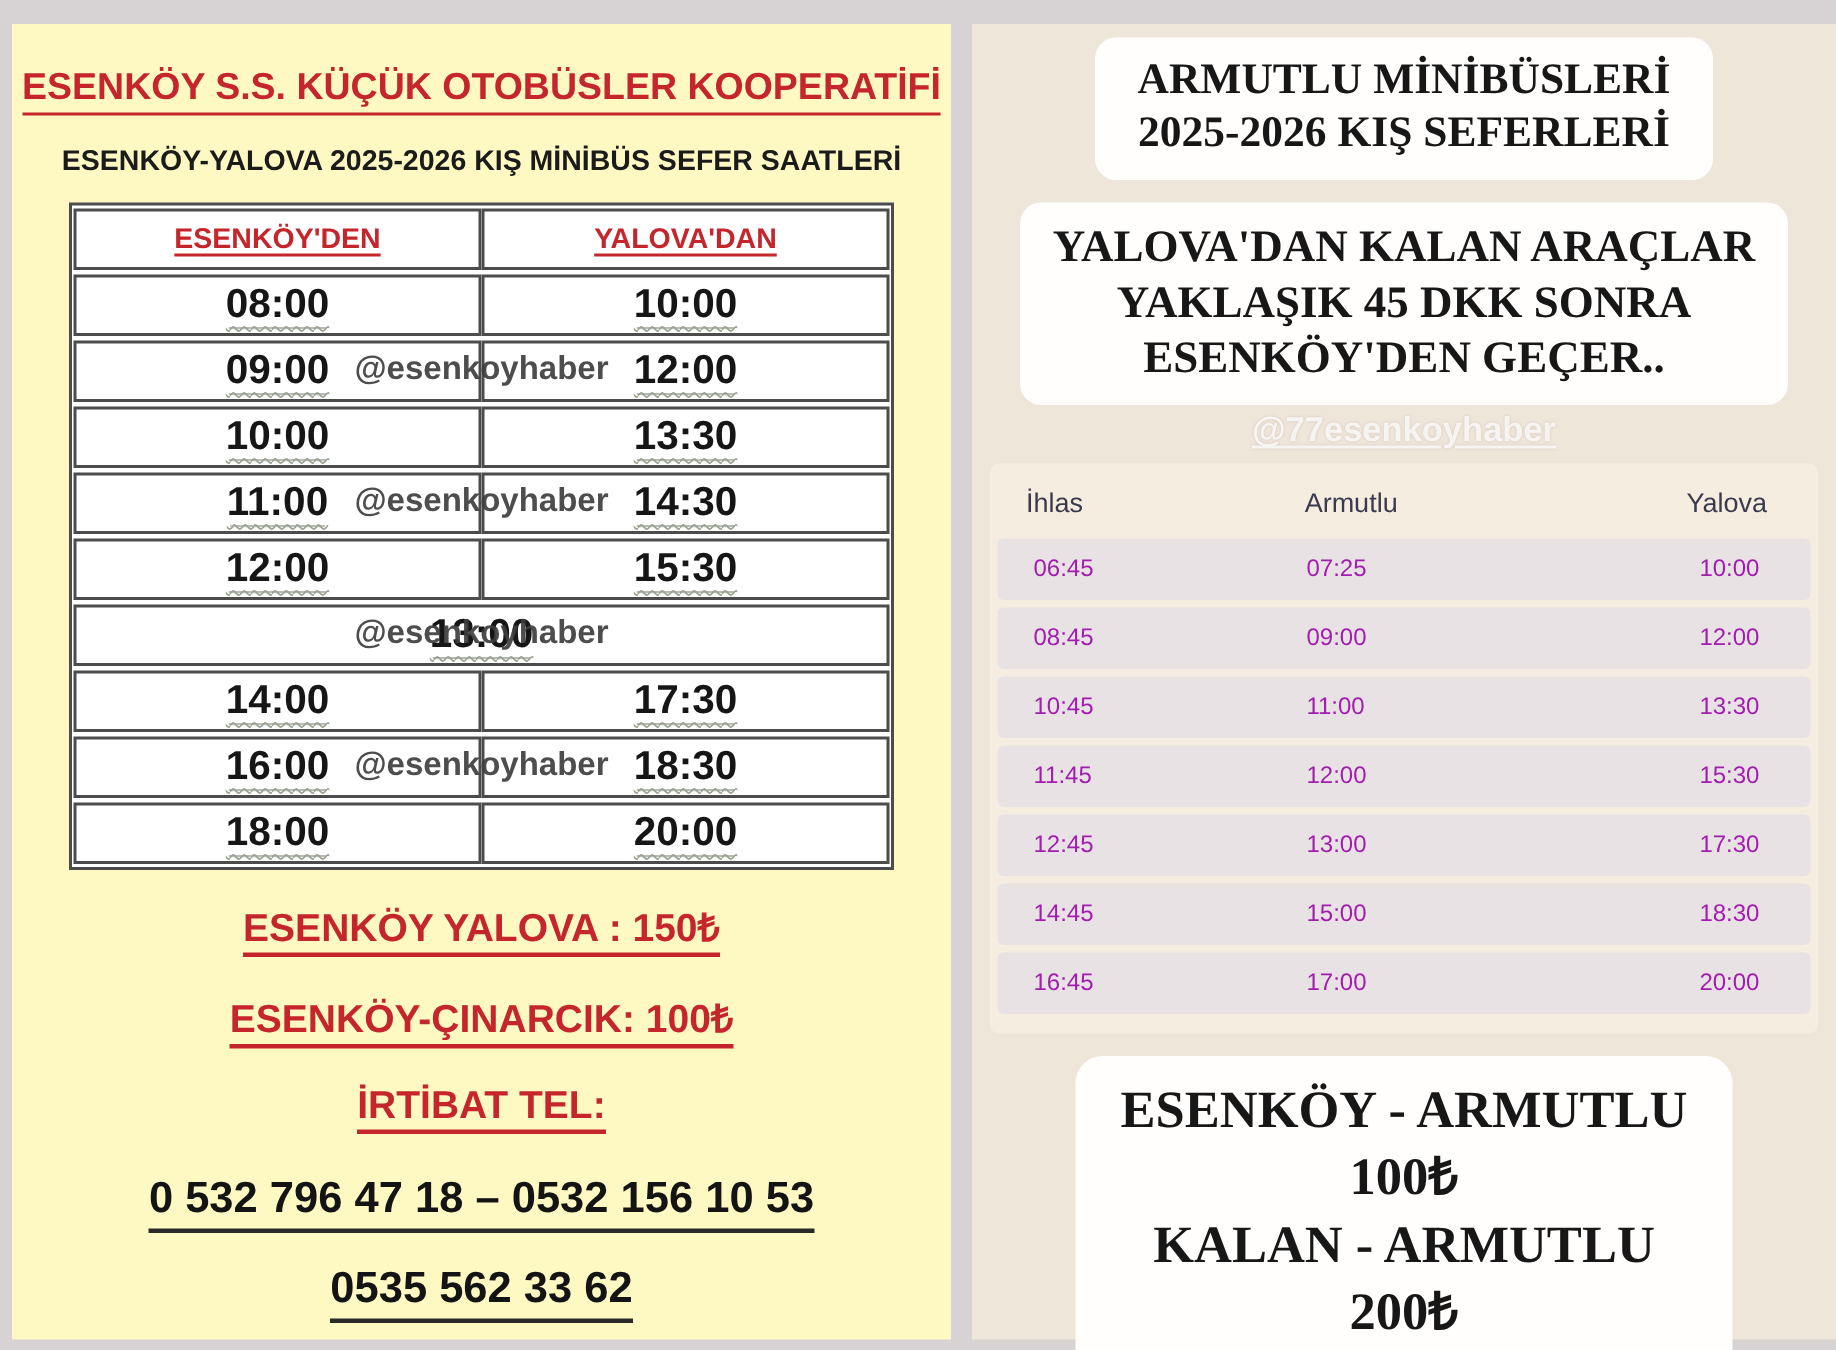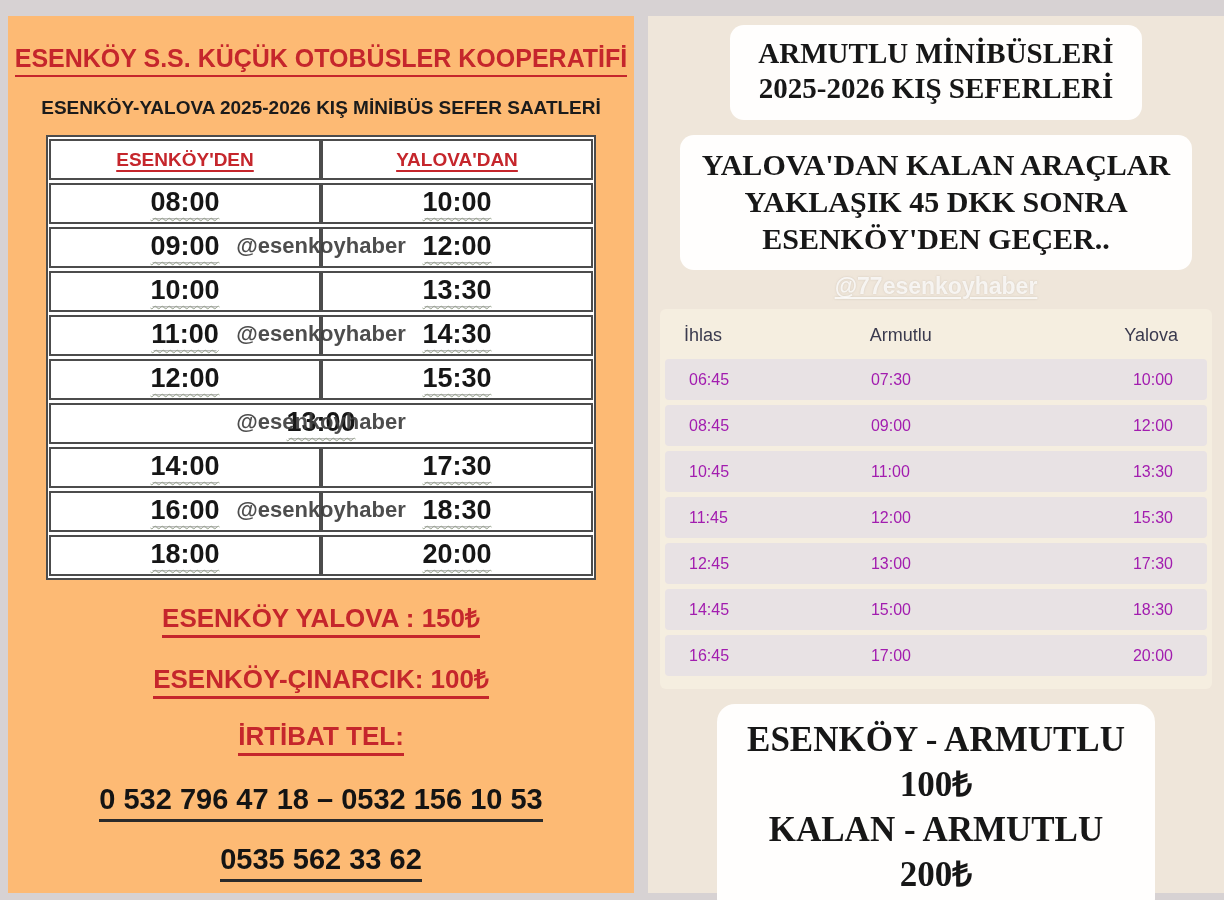--- a/index.html
+++ b/index.html
@@ -8,21 +8,21 @@
     position: relative;
     background: #d7d2d3;
     font-family: "Liberation Sans", sans-serif;
     overflow: hidden;
   }
 
   
   .panel-left {
     position: absolute; left: 8px; top: 16px;
     width: 626px; height: 877px;
-    background: #fdba74;
+    background: #fef9c3;
   }
   .l-title { margin-top: 28px; text-align: center; }
   .l-title span {
     color: #c5262c; font-weight: bold; font-size: 25px; letter-spacing: 0;
     border-bottom: 2px solid #c5262c; padding-bottom: 3px; white-space: nowrap;
   }
   .l-sub { margin-top: 24px; text-align: center; font-weight: bold; font-size: 19px; color: #1b1b1b; }
 
   .ltable {
     margin: 16px auto 0; width: 550px;
@@ -235,21 +235,21 @@
   <div class="r-wmark">@77esenkoyhaber</div>
 
   <div class="r-table">
     <div class="r-thead">
       <span class="c1">İhlas</span>
       <span class="c2">Armutlu</span>
       <span class="c3">Yalova</span>
     </div>
     <div class="r-trow">
       <span class="c1">06:45</span>
-      <span class="c2">07:30</span>
+      <span class="c2">07:25</span>
       <span class="c3">10:00</span>
     </div>
     <div class="r-trow">
       <span class="c1">08:45</span>
       <span class="c2">09:00</span>
       <span class="c3">12:00</span>
     </div>
     <div class="r-trow">
       <span class="c1">10:45</span>
       <span class="c2">11:00</span>

